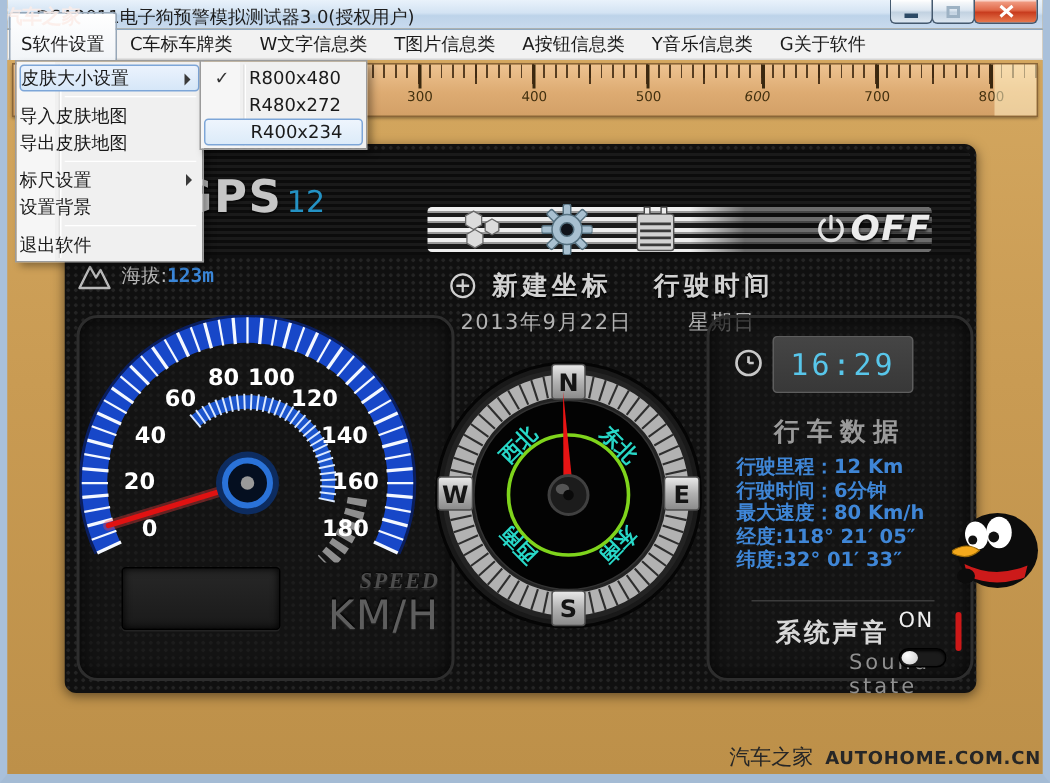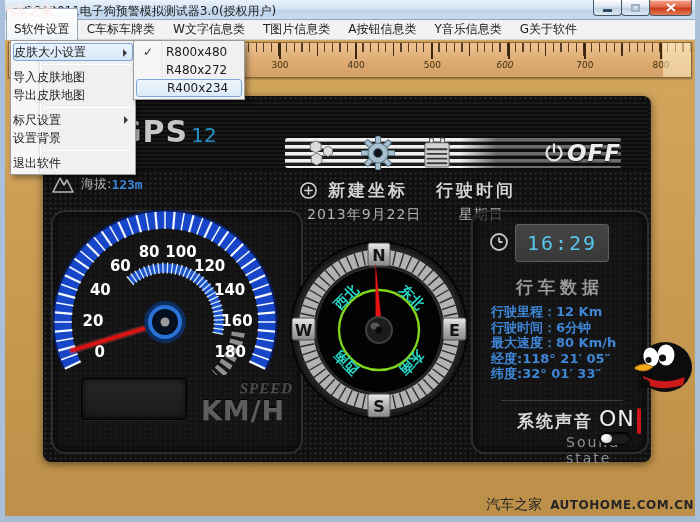--- a/index.html
+++ b/index.html
@@ -69,38 +69,38 @@
   
   .speed-panel{position:absolute;left:8px;top:114px;width:252px;height:244px;border:2px solid #2d2d2d;border-radius:14px;
     background:rgba(22,22,22,.55);box-shadow:inset 0 0 12px rgba(0,0,0,.8);}
   .gauge-svg{position:absolute;left:10px;top:114px;width:230px;height:165px;}
   .lcd{position:absolute;left:38px;top:282px;width:106px;height:42px;border-radius:3px;
     background:linear-gradient(180deg,#272727,#1a1a1a);border:1px solid #000;
     box-shadow:inset 0 0 6px #000,0 1px 0 rgba(255,255,255,.07);}
   .speed-word{position:absolute;left:150px;top:284px;width:100px;text-align:right;
     font-size:15px;font-weight:bold;font-style:italic;color:#4d4d4d;letter-spacing:1px;
     text-shadow:0 1px 1px rgba(255,255,255,.1),0 -1px 1px rgba(0,0,0,.9);font-family:Liberation Serif, serif;}
-  .kmh-word{position:absolute;left:150px;top:299px;width:100px;text-align:center;
-    font-size:27px;font-weight:bold;color:#5e5e5e;letter-spacing:1px;
+  .kmh-word{position:absolute;left:150px;top:299px;width:100px;text-align:right;
+    font-size:27px;font-weight:normal;color:#5e5e5e;letter-spacing:1px;
     text-shadow:0 1px 1px rgba(255,255,255,.1),0 -1px 1px rgba(0,0,0,.9);}
   .compass-svg{position:absolute;left:246px;top:144px;width:180px;height:180px;}
   
   .info-panel{position:absolute;left:428px;top:114px;width:178px;height:244px;border:2px solid #2d2d2d;border-radius:14px;
     background:rgba(22,22,22,.55);box-shadow:inset 0 0 12px rgba(0,0,0,.8);}
   .clock-icon{position:absolute;left:16px;top:20px;}
   .clock-box{position:absolute;left:42px;top:12px;width:94px;height:38px;border-radius:3px;
     background:linear-gradient(180deg,#454545,#383838);border:1px solid #5e5e5e;
     display:flex;align-items:center;justify-content:center;}
   .clock-text{font-size:20px;font-weight:normal;color:#58c6ea;letter-spacing:2px;font-family:"DejaVu Sans Mono",monospace;}
   .trip-title{position:absolute;left:0;top:64px;width:100%;text-align:center;
     font-size:17px;font-weight:bold;color:#9a9a9a;letter-spacing:5px;}
   .trip-rows{position:absolute;left:18px;top:92px;font-size:13px;font-weight:bold;color:#3f86d6;line-height:15.6px;white-space:nowrap;}
   .info-sep{position:absolute;left:28px;top:188px;width:122px;height:1px;background:#3c3c3c;}
   .sound-label{position:absolute;left:44px;top:198px;font-size:17px;font-weight:bold;color:#d8d8d8;letter-spacing:2px;}
-  .sound-on{position:absolute;left:126px;top:194px;font-size:22px;color:#f0f0f0;letter-spacing:1px;}
+  .sound-on{position:absolute;left:126px;top:194px;font-size:14px;color:#f0f0f0;letter-spacing:1px;}
   .red-bar{position:absolute;left:164px;top:196px;width:4px;height:26px;background:#cc1818;border-radius:2px;}
   .sound-sub{position:absolute;left:48px;top:222px;font-size:14px;color:#909090;letter-spacing:2px;margin-left:45px;}
   .toggle{position:absolute;left:126px;top:220px;width:32px;height:13px;border-radius:7px;
     background:#1b1b1b;border:1px solid #000;box-shadow:inset 0 1px 2px #000;}
   .toggle-knob{position:absolute;left:1px;top:1px;width:11px;height:9px;border-radius:50%;
     background:radial-gradient(circle at 35% 30%,#ffffff,#c8c8c8);}
   
   .penguin{position:absolute;left:631px;top:300px;width:62px;height:54px;z-index:6;}
   .wm-bottom{position:absolute;right:6px;bottom:2px;color:#262626;white-space:nowrap;}
   .wm-cn{font-size:14px;margin-right:8px;}

